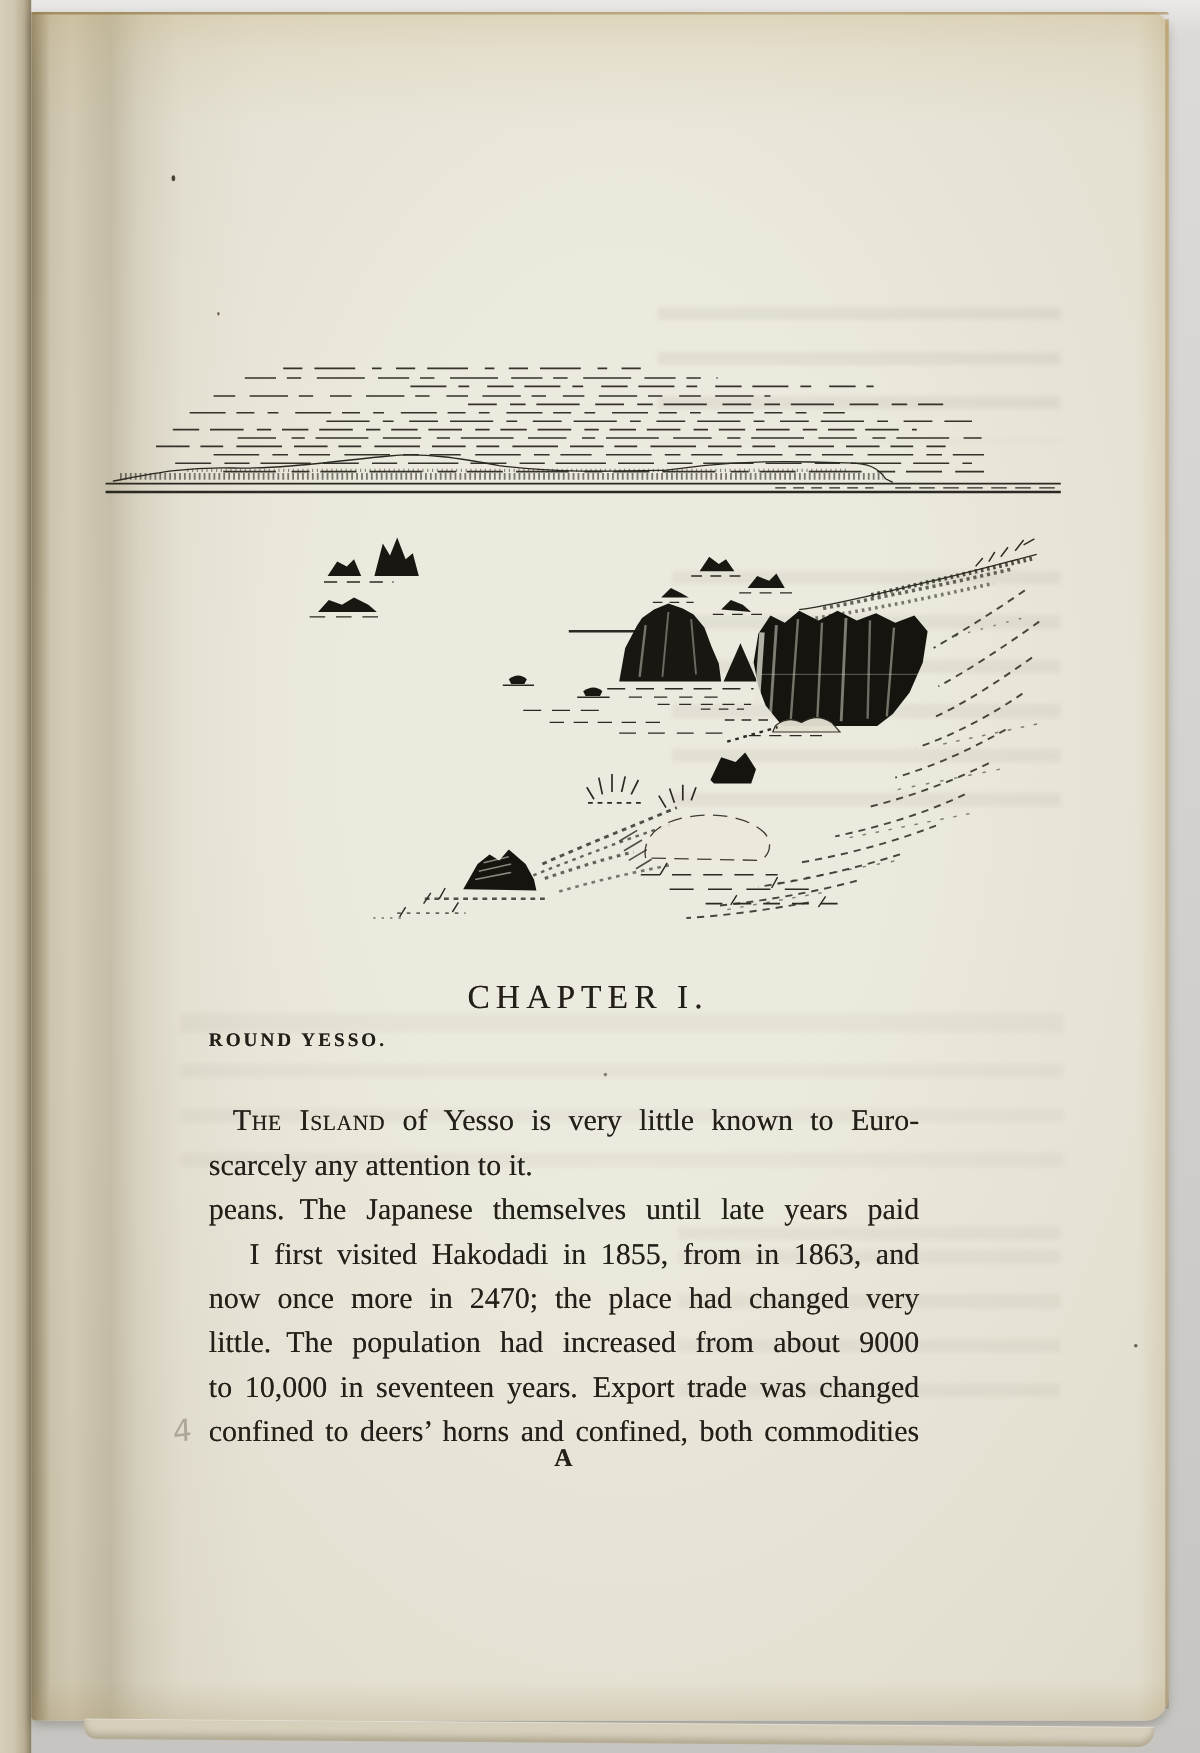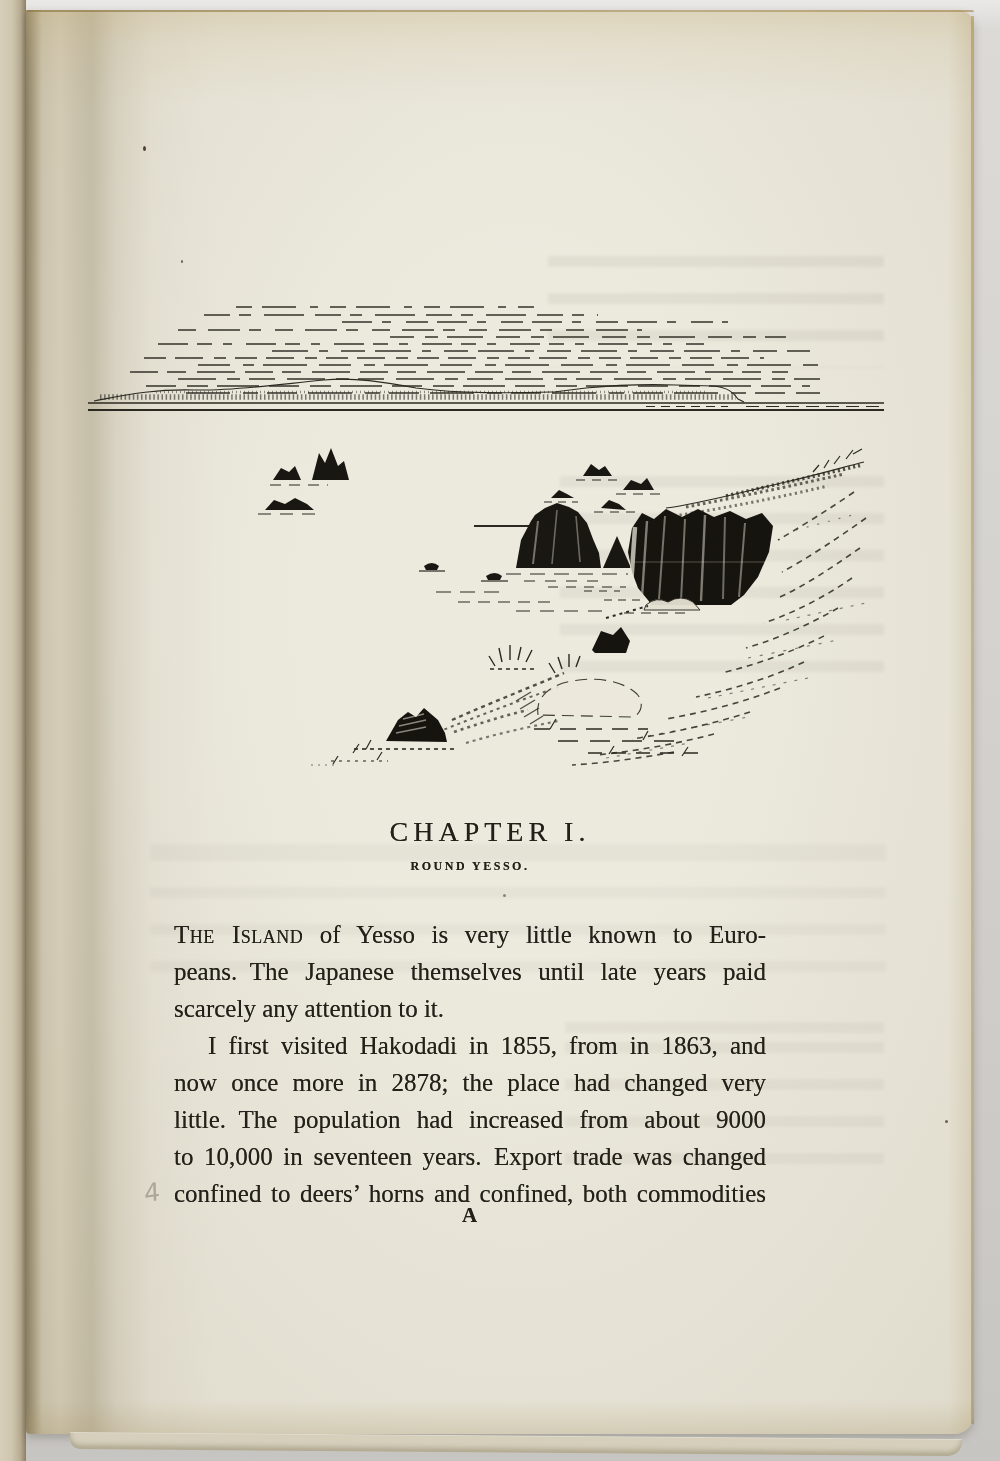--- a/index.html
+++ b/index.html
@@ -46,27 +46,27 @@
   .s2{left:155px;top:250px;width:2px;height:3px;background:#6b5f4e;}
   .s3{left:477px;top:884px;width:3px;height:3px;background:#8a8376;}
   .s4{left:919px;top:1110px;width:3px;height:3px;background:#6a6156;}
   
   .illustration{position:absolute;left:60px;top:290px;width:800px;height:470px;}
   
   .print{color:#23201a;text-shadow:0 0 .5px rgba(35,30,22,.65);}
   .chapter{position:absolute;left:152px;top:790px;width:592px;margin:16px;
     font-size:28px;font-weight:normal;letter-spacing:5px;text-align:center;}
   .subtitle{position:absolute;left:148px;top:849px;width:592px;margin:0;
-    font-size:12px;font-weight:bold;letter-spacing:2.5px;text-align:center;}
+    font-size:16px;font-weight:bold;letter-spacing:2.5px;text-align:left;}
   .bodytext{position:absolute;left:148px;top:906px;width:592px;
     font-size:25px;line-height:37px;}
   .line{white-space:nowrap;text-align:left;}
   .line.j{text-align:justify;text-align-last:justify;}
   .line.ind{padding-left:34px;}
-  .lead{font-variant:small-caps;letter-spacing:.5px;}
+  .lead{font-variant:small-caps;letter-spacing:.5px;margin-left:20px;}
   .sig{position:absolute;left:148px;top:1193px;width:592px;text-align:center;
     font-size:21px;font-weight:bold;letter-spacing:1px;}
   .pencil{position:absolute;left:118px;top:1168px;font-family:"DejaVu Sans",sans-serif;
     font-size:25px;color:rgba(122,114,98,.5);transform:rotate(-8deg) skewX(-6deg);}
 </style>
 </head>
 <body>
 
 <div class="scene">
   <div class="flyleaf"></div>
@@ -233,24 +233,24 @@
         <path d="M502 453 H622" stroke-dasharray="14 10"></path>
         <path d="M470 419 l-6 10 M562 431 l-5 9 M602 447 l-6 9 M528 446 l-5 8" stroke-width="1.2"></path>
       </g>
     </svg>
 
     <h1 class="chapter print">CHAPTER I.</h1>
     <h2 class="subtitle print">ROUND YESSO.</h2>
 
     <div class="bodytext print">
       <div class="line j"><span class="lead">The Island</span><span> of Yesso is very little known to Euro-</span></div>
+      <div class="line">scarcely any attention to it.</div>
       <div class="line j">peans. The Japanese themselves until late years paid</div>
-      <div class="line">scarcely any attention to it.</div>
       <div class="line j ind">I first visited Hakodadi in 1855, from in 1863, and</div>
-      <div class="line j">now once more in 2878; the place had changed very</div>
+      <div class="line j">now once more in 2470; the place had changed very</div>
       <div class="line j">little. The population had increased from about 9000</div>
       <div class="line j">to 10,000 in seventeen years. Export trade was changed</div>
       <div class="line j">confined to deers’ horns and confined, both commodities</div>
     </div>
 
     <div class="sig print">A</div>
     <div class="pencil">4</div>
 
     <div class="speck s1"></div>
     <div class="speck s2"></div>

